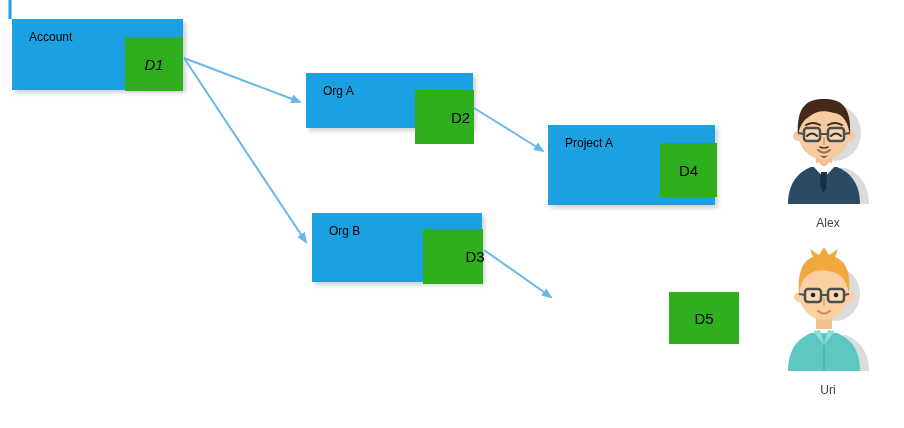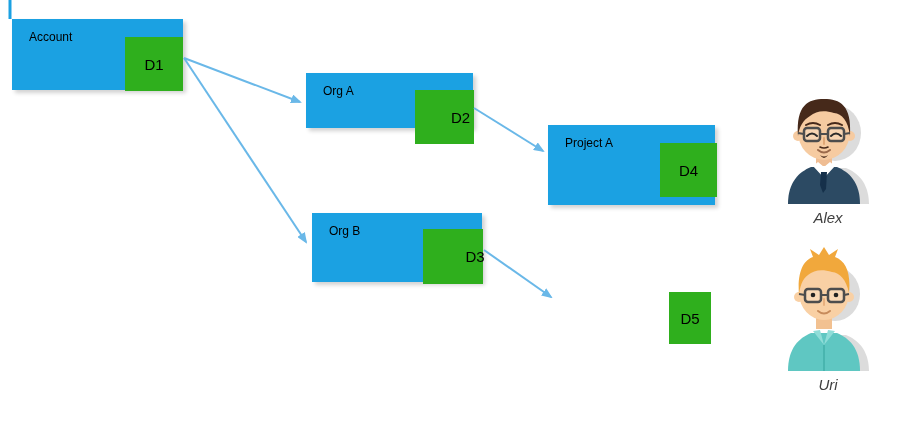--- a/index.html
+++ b/index.html
@@ -33,29 +33,29 @@
     background: var(--badge-fill, #2FAF1D);
     display: flex;
     align-items: center;
     justify-content: center;
     font-size: 15px;
     color: var(--label-text, #000000);
     z-index: 3;
   }
 
   #node-account   { left: 12px;  top: 19px;  width: 171px; height: 71px; }
-  #badge-d1       { left: 125px; top: 37px;  width: 58px;  height: 54px; }
+  #badge-d1       { left: 125px; top: 37px;  width: 58px;  height: 54px; font-style: italic; }
   #node-org-a     { left: 306px; top: 73px;  width: 167px; height: 55px; }
   #badge-d2       { left: 415px; top: 90px;  width: 59px;  height: 54px; padding-left: 32px; }
   #node-org-b     { left: 312px; top: 213px; width: 170px; height: 69px; }
   #badge-d3       { left: 423px; top: 229px; width: 60px;  height: 55px; padding-left: 44px; }
   #node-project-a { left: 548px; top: 125px; width: 167px; height: 80px; }
   #badge-d4       { left: 660px; top: 143px; width: 57px;  height: 54px; }
   #node-project-b { left: 555px; top: 272px; width: 168px; height: 69px; }
-  #badge-d5       { left: 669px; top: 292px; width: 42px;  height: 52px; }
+  #badge-d5       { left: 669px; top: 292px; width: 70px;  height: 52px; }
 
   
   .edges-layer {
     position: absolute;
     left: 0; top: 0;
     width: 904px; height: 428px;
     pointer-events: none;
     z-index: 4;
   }
 
@@ -63,25 +63,24 @@
   .user {
     position: absolute;
     width: 104px;
     display: flex;
     flex-direction: column;
     align-items: center;
   }
   #user-alex { left: 776px; top: 92px; }
   #user-uri  { left: 776px; top: 247px; }
   .user-name {
-    margin-top: 5px;
-    font-size: 15px;
+    margin-top: 12px;
+    font-size: 12px;
     color: var(--user-name-text, #404040);
     text-align: center;
-    font-style: italic;
   }
 </style>
 </head>
 <body>
 
 <div class="canvas">
 
   <div class="node" id="node-account">
     <span class="node-label">Account</span>
   </div>

